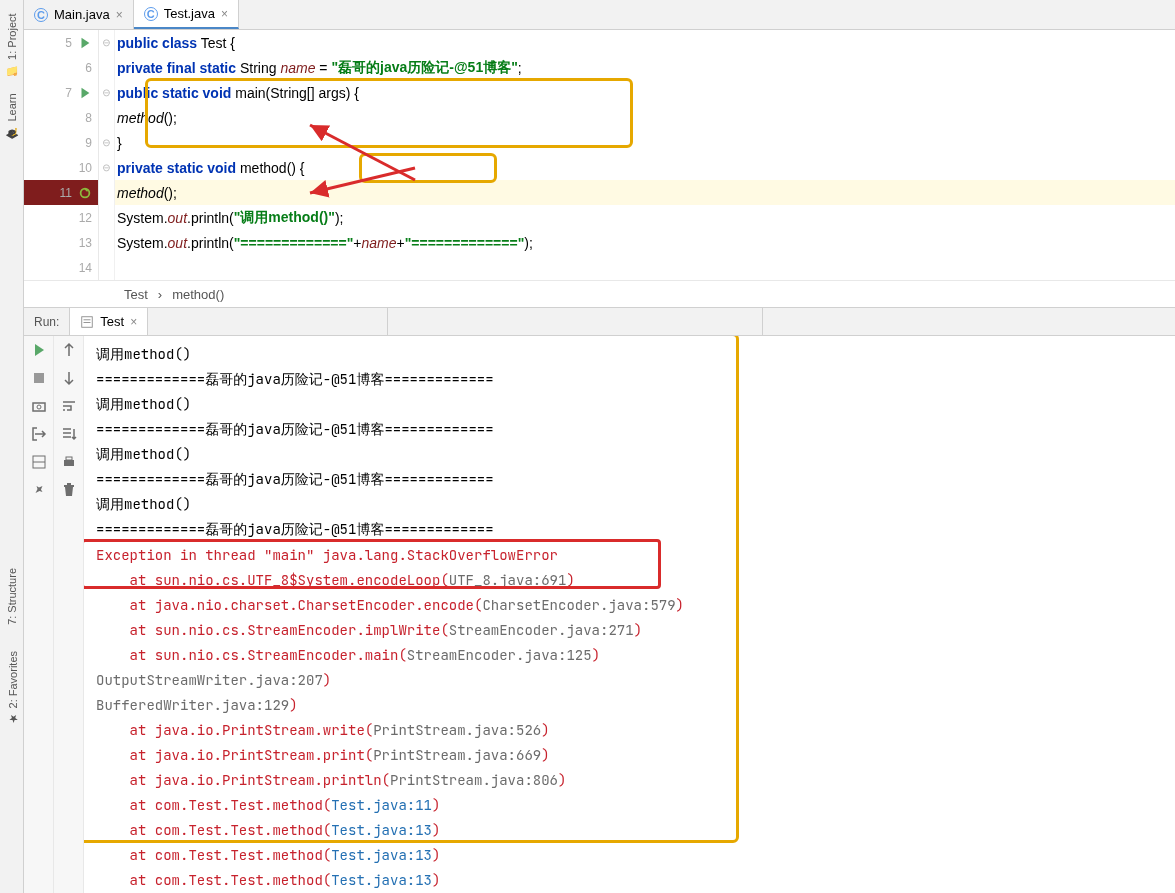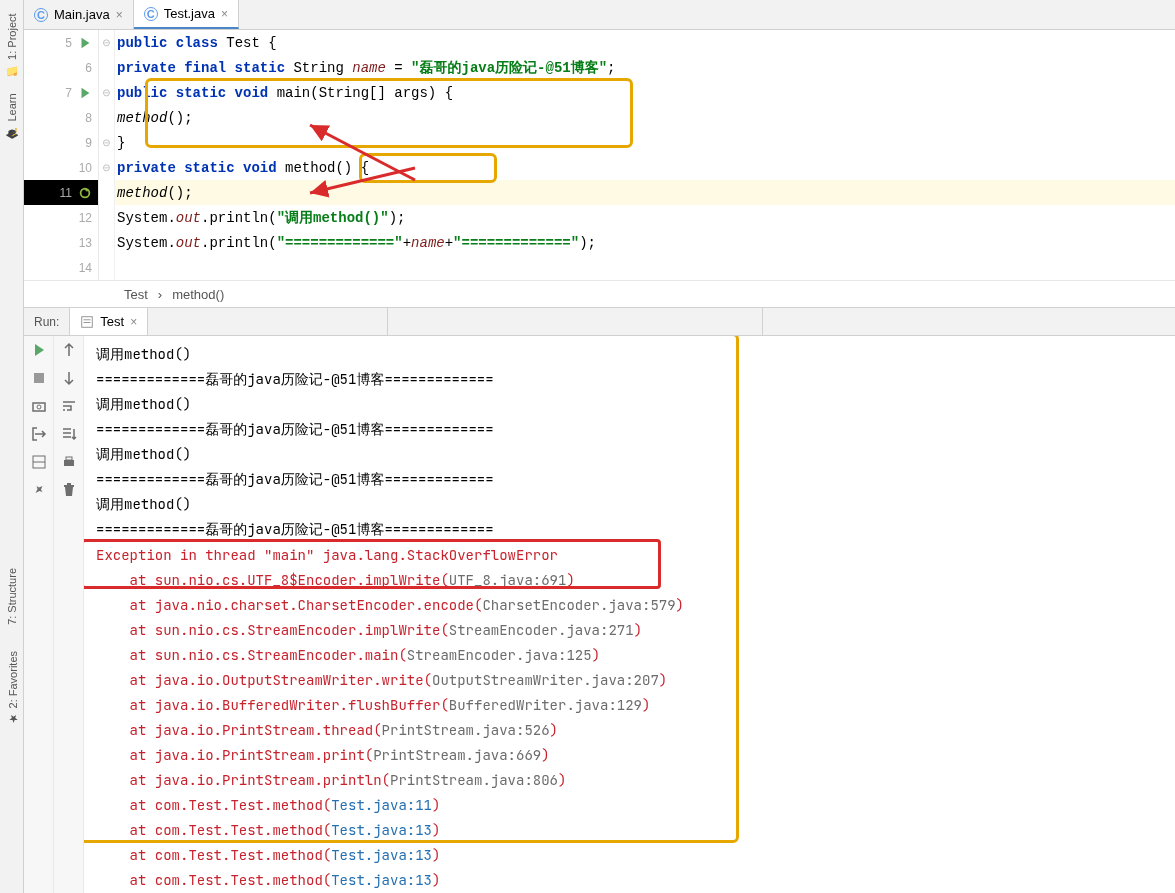--- a/index.html
+++ b/index.html
@@ -78,21 +78,21 @@
 }
 .line-num { color: #aaa; font-size: 12px; width: 24px; text-align: right; }
 .gutter-icon { width: 14px; height: 14px; margin-left: 6px; }
 .run-arrow { color: #59a869; }
 .circle-icon { color: #8dba3d; }
 .code-area { flex: 1; position: relative; }
 .code-line {
   height: 25px;
   display: flex;
   align-items: center;
-  font-family: Liberation Mono, monospace;
+  font-family: Liberation Sans, sans-serif;
   font-size: 14px;
   white-space: pre;
   padding-left: 2px;
 }
 .code-line.hl { background: #fffae3; }
 .kw { color: #0033b3; font-weight: bold; }
 .str { color: #067d17; font-weight: bold; }
 .fld { color: #7f1d1d; font-style: italic; }
 .mth { font-style: italic; }
 .annotation-box {
@@ -262,21 +262,21 @@
           </div>
         <div class="gutter-row">
             <span class="line-num">8</span>
           </div>
         <div class="gutter-row">
             <span class="line-num">9</span>
           </div>
         <div class="gutter-row">
             <span class="line-num">10</span>
           </div>
-        <div class="gutter-row" style="background:#000000">
+        <div class="gutter-row" style="background:#7f1d1d">
             <span class="line-num">11</span>
             <svg class="gutter-icon circle-icon" viewBox="0 0 16 16">
               <circle cx="8" cy="8" r="5" fill="none" stroke="currentColor" stroke-width="2"></circle>
               <path d="M8 3 L11 6" stroke="currentColor" stroke-width="2"></path>
             </svg>
           </div>
         <div class="gutter-row">
             <span class="line-num">12</span>
           </div>
         <div class="gutter-row">
@@ -402,27 +402,27 @@
         <div class="red-box" style="left:-3px; top:203px; width:580px; height:50px;"></div>
       <div class="console-line">调用method()</div>
           <div class="console-line">=============磊哥的java历险记-@51博客=============</div>
           <div class="console-line">调用method()</div>
           <div class="console-line">=============磊哥的java历险记-@51博客=============</div>
           <div class="console-line">调用method()</div>
           <div class="console-line">=============磊哥的java历险记-@51博客=============</div>
           <div class="console-line">调用method()</div>
           <div class="console-line">=============磊哥的java历险记-@51博客=============</div>
           <div class="console-line"><span class="err">Exception in thread "main" java.lang.StackOverflowError</span></div>
-          <div class="console-line"><span class="err">    at sun.nio.cs.UTF_8$Encoder.implWrite(</span><span class="link">UTF_8.java:691</span><span class="err">)</span></div>
+          <div class="console-line"><span class="err">    at sun.nio.cs.UTF_8$System.encodeLoop(</span><span class="link">UTF_8.java:691</span><span class="err">)</span></div>
           <div class="console-line"><span class="err">    at java.nio.charset.CharsetEncoder.encode(</span><span class="link">CharsetEncoder.java:579</span><span class="err">)</span></div>
           <div class="console-line"><span class="err">    at sun.nio.cs.StreamEncoder.implWrite(</span><span class="link">StreamEncoder.java:271</span><span class="err">)</span></div>
           <div class="console-line"><span class="err">    at sun.nio.cs.StreamEncoder.main(</span><span class="link">StreamEncoder.java:125</span><span class="err">)</span></div>
-          <div class="console-line"><span class="err">    at java.io.OutputStreamWriter.write(</span><span class="link">OutputStreamWriter.java:207</span><span class="err">)</span></div>
-          <div class="console-line"><span class="err">    at java.io.BufferedWriter.flushBuffer(</span><span class="link">BufferedWriter.java:129</span><span class="err">)</span></div>
-          <div class="console-line"><span class="err">    at java.io.PrintStream.thread(</span><span class="link">PrintStream.java:526</span><span class="err">)</span></div>
+          <div class="console-line"><span class="link">OutputStreamWriter.java:207</span><span class="err">)</span></div>
+          <div class="console-line"><span class="link">BufferedWriter.java:129</span><span class="err">)</span></div>
+          <div class="console-line"><span class="err">    at java.io.PrintStream.write(</span><span class="link">PrintStream.java:526</span><span class="err">)</span></div>
           <div class="console-line"><span class="err">    at java.io.PrintStream.print(</span><span class="link">PrintStream.java:669</span><span class="err">)</span></div>
           <div class="console-line"><span class="err">    at java.io.PrintStream.println(</span><span class="link">PrintStream.java:806</span><span class="err">)</span></div>
           <div class="console-line"><span class="err">    at com.Test.Test.method(</span><span class="link" style="color: rgb(36, 112, 179);">Test.java:11</span><span class="err">)</span></div>
           <div class="console-line"><span class="err">    at com.Test.Test.method(</span><span class="link" style="color: rgb(36, 112, 179);">Test.java:13</span><span class="err">)</span></div>
           <div class="console-line"><span class="err">    at com.Test.Test.method(</span><span class="link" style="color: rgb(36, 112, 179);">Test.java:13</span><span class="err">)</span></div>
           <div class="console-line"><span class="err">    at com.Test.Test.method(</span><span class="link" style="color: rgb(36, 112, 179);">Test.java:13</span><span class="err">)</span></div>
         </div>
     </div>
   </div>
 </div>

